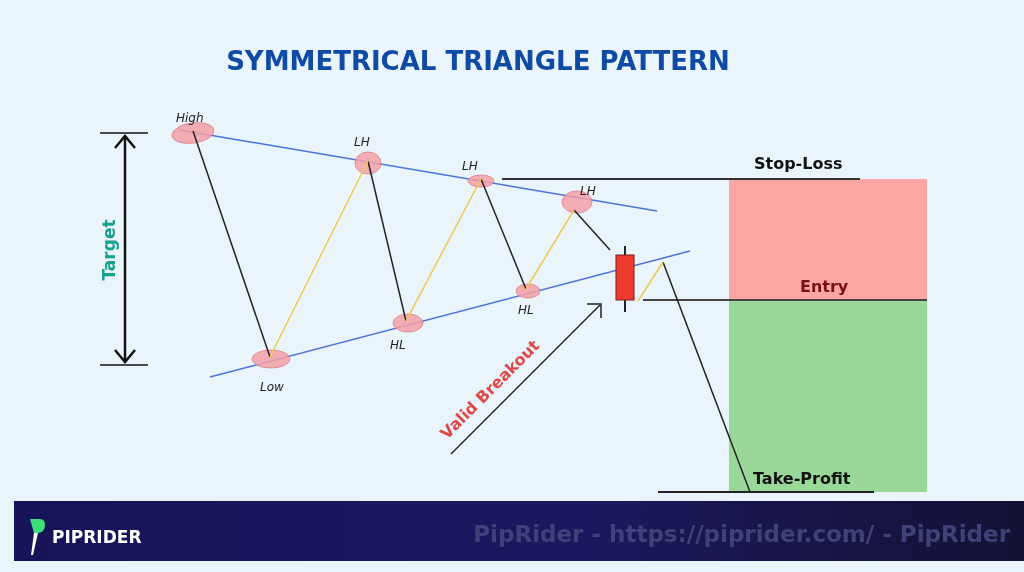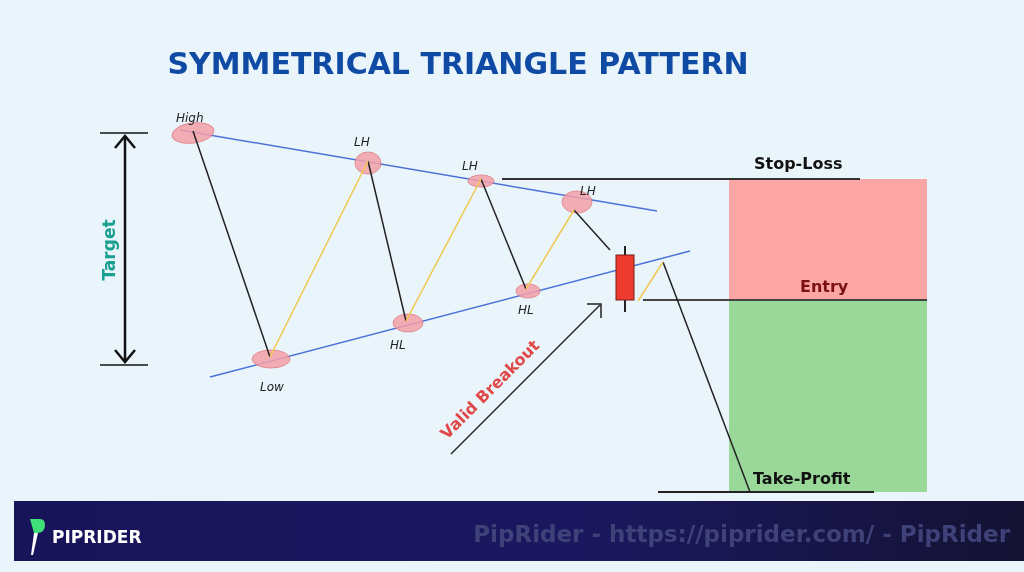--- a/index.html
+++ b/index.html
@@ -1,17 +1,17 @@
 <!DOCTYPE html>
 <html><head>
   <meta charset="utf-8">
   <style>
     html, body { margin: 0; padding: 0; }
     body { width: 1024px; height: 572px; position: relative; overflow: hidden; background: #eaf5fb; font-family: "Liberation Sans", sans-serif; }
-    .title { position: absolute; top: 46px; left: 0; width: 916px; text-align: center; font-family: "DejaVu Sans", sans-serif; font-weight: bold; font-size: 30px; letter-spacing: 0px; color: #0f4aa5; }
+    .title { position: absolute; top: 46px; left: 0; width: 916px; text-align: center; font-family: "DejaVu Sans", sans-serif; font-weight: bold; font-size: 26px; letter-spacing: 0px; color: #0f4aa5; padding-left: 20px; }
     svg.diagram { position: absolute; left: 0; top: 0; }
     .footer { position: absolute; left: 14px; top: 501px; width: 1024px; height: 60px; background: linear-gradient(90deg, #18145a 0%, #1b1860 55%, #141232 100%); }
     .logo { position: absolute; left: 12px; top: 16px; display: flex; align-items: center; }
     .logo-text { color: #ffffff; font-family: "DejaVu Sans", sans-serif; font-weight: bold; font-size: 17px; margin-left: 6px; }
     .footer-url { position: absolute; right: 28px; top: 20px; color: #3e4278; font-family: "DejaVu Sans", sans-serif; font-weight: bold; font-size: 23px; }
   </style>
 </head>
 <body>
 
 <div class="title">SYMMETRICAL TRIANGLE PATTERN</div>

